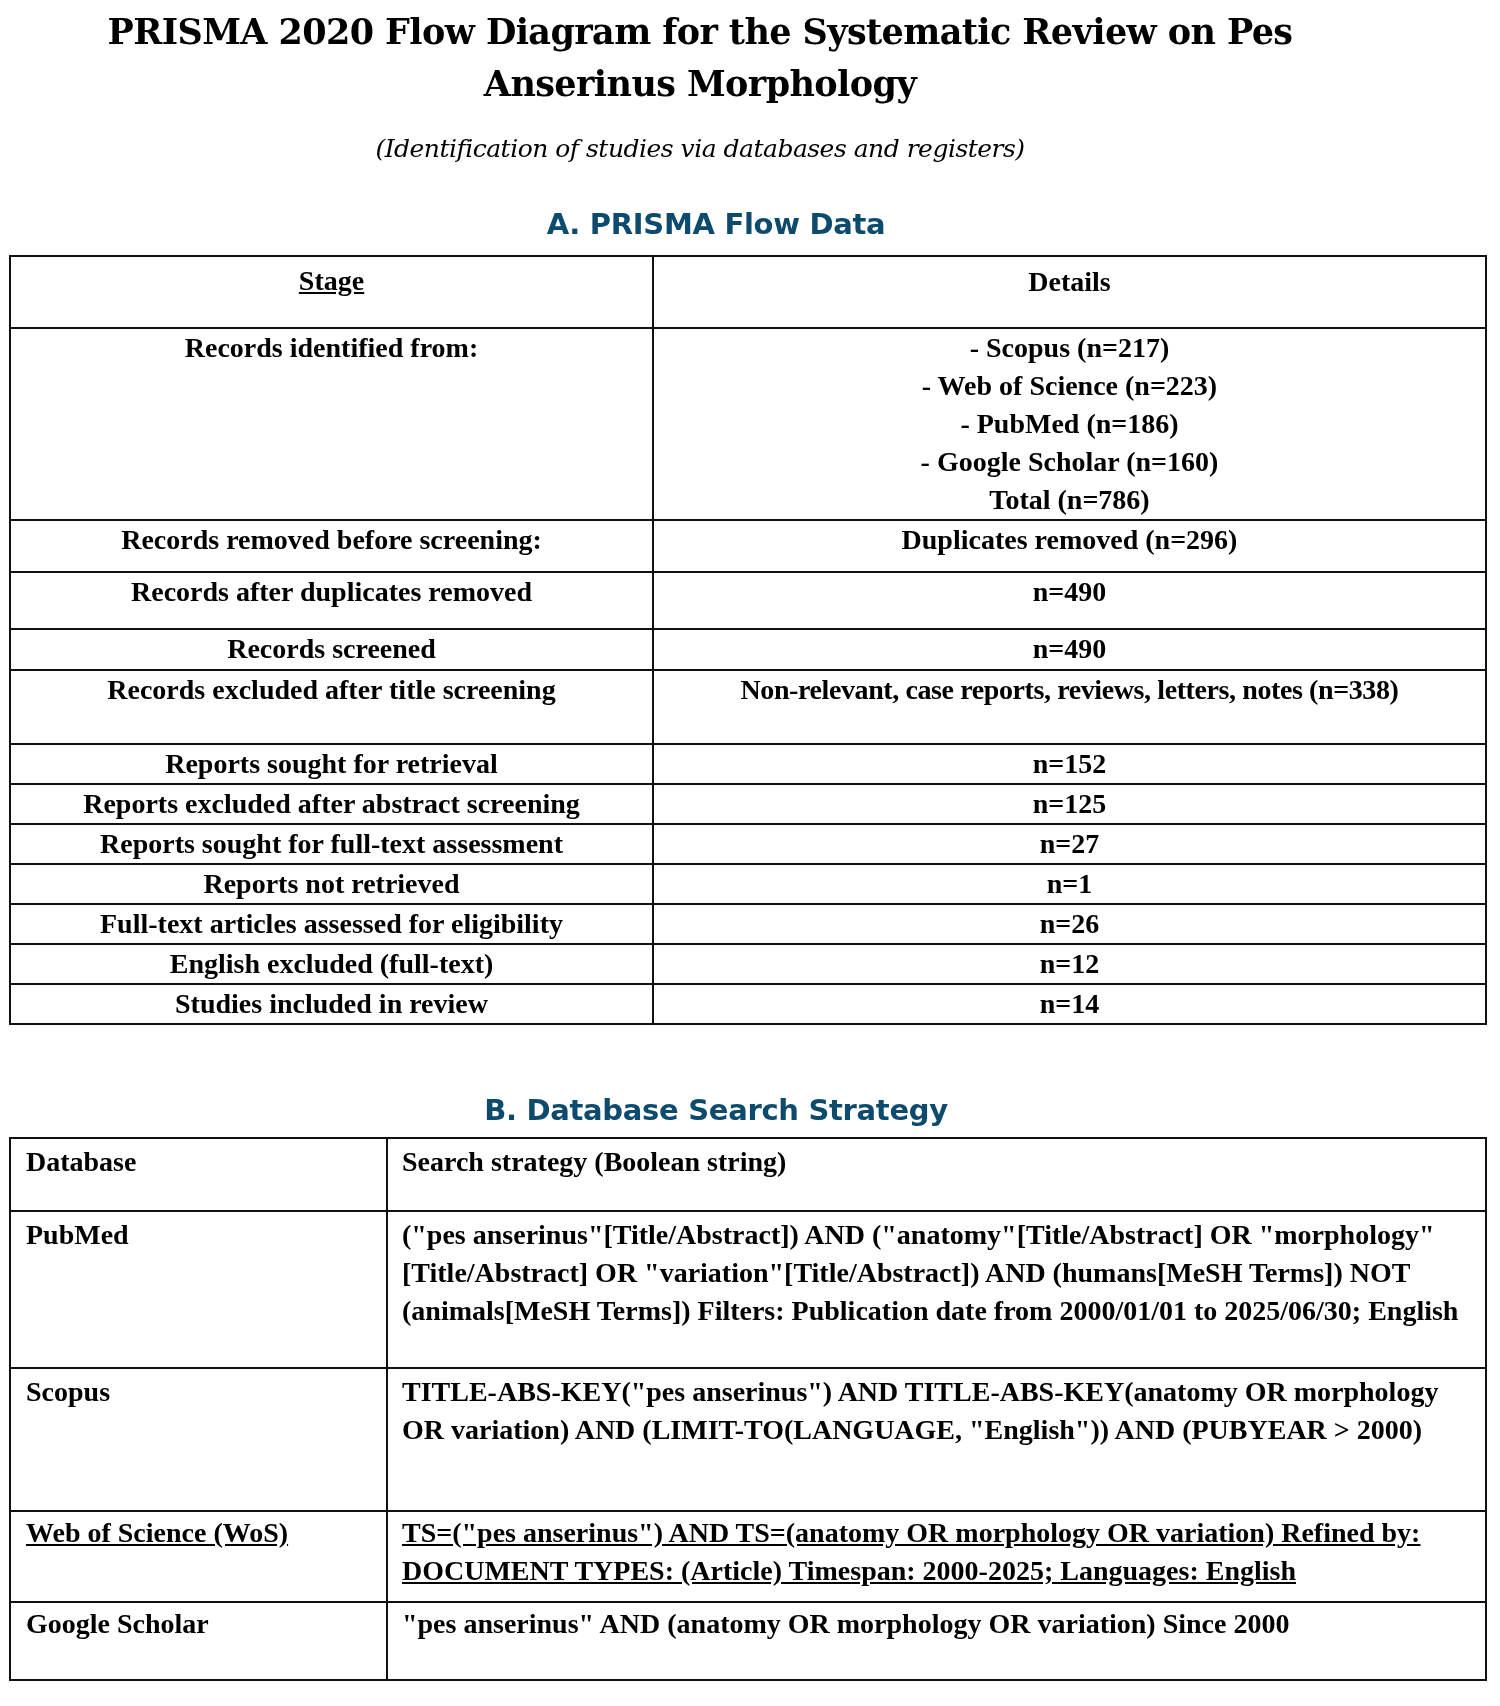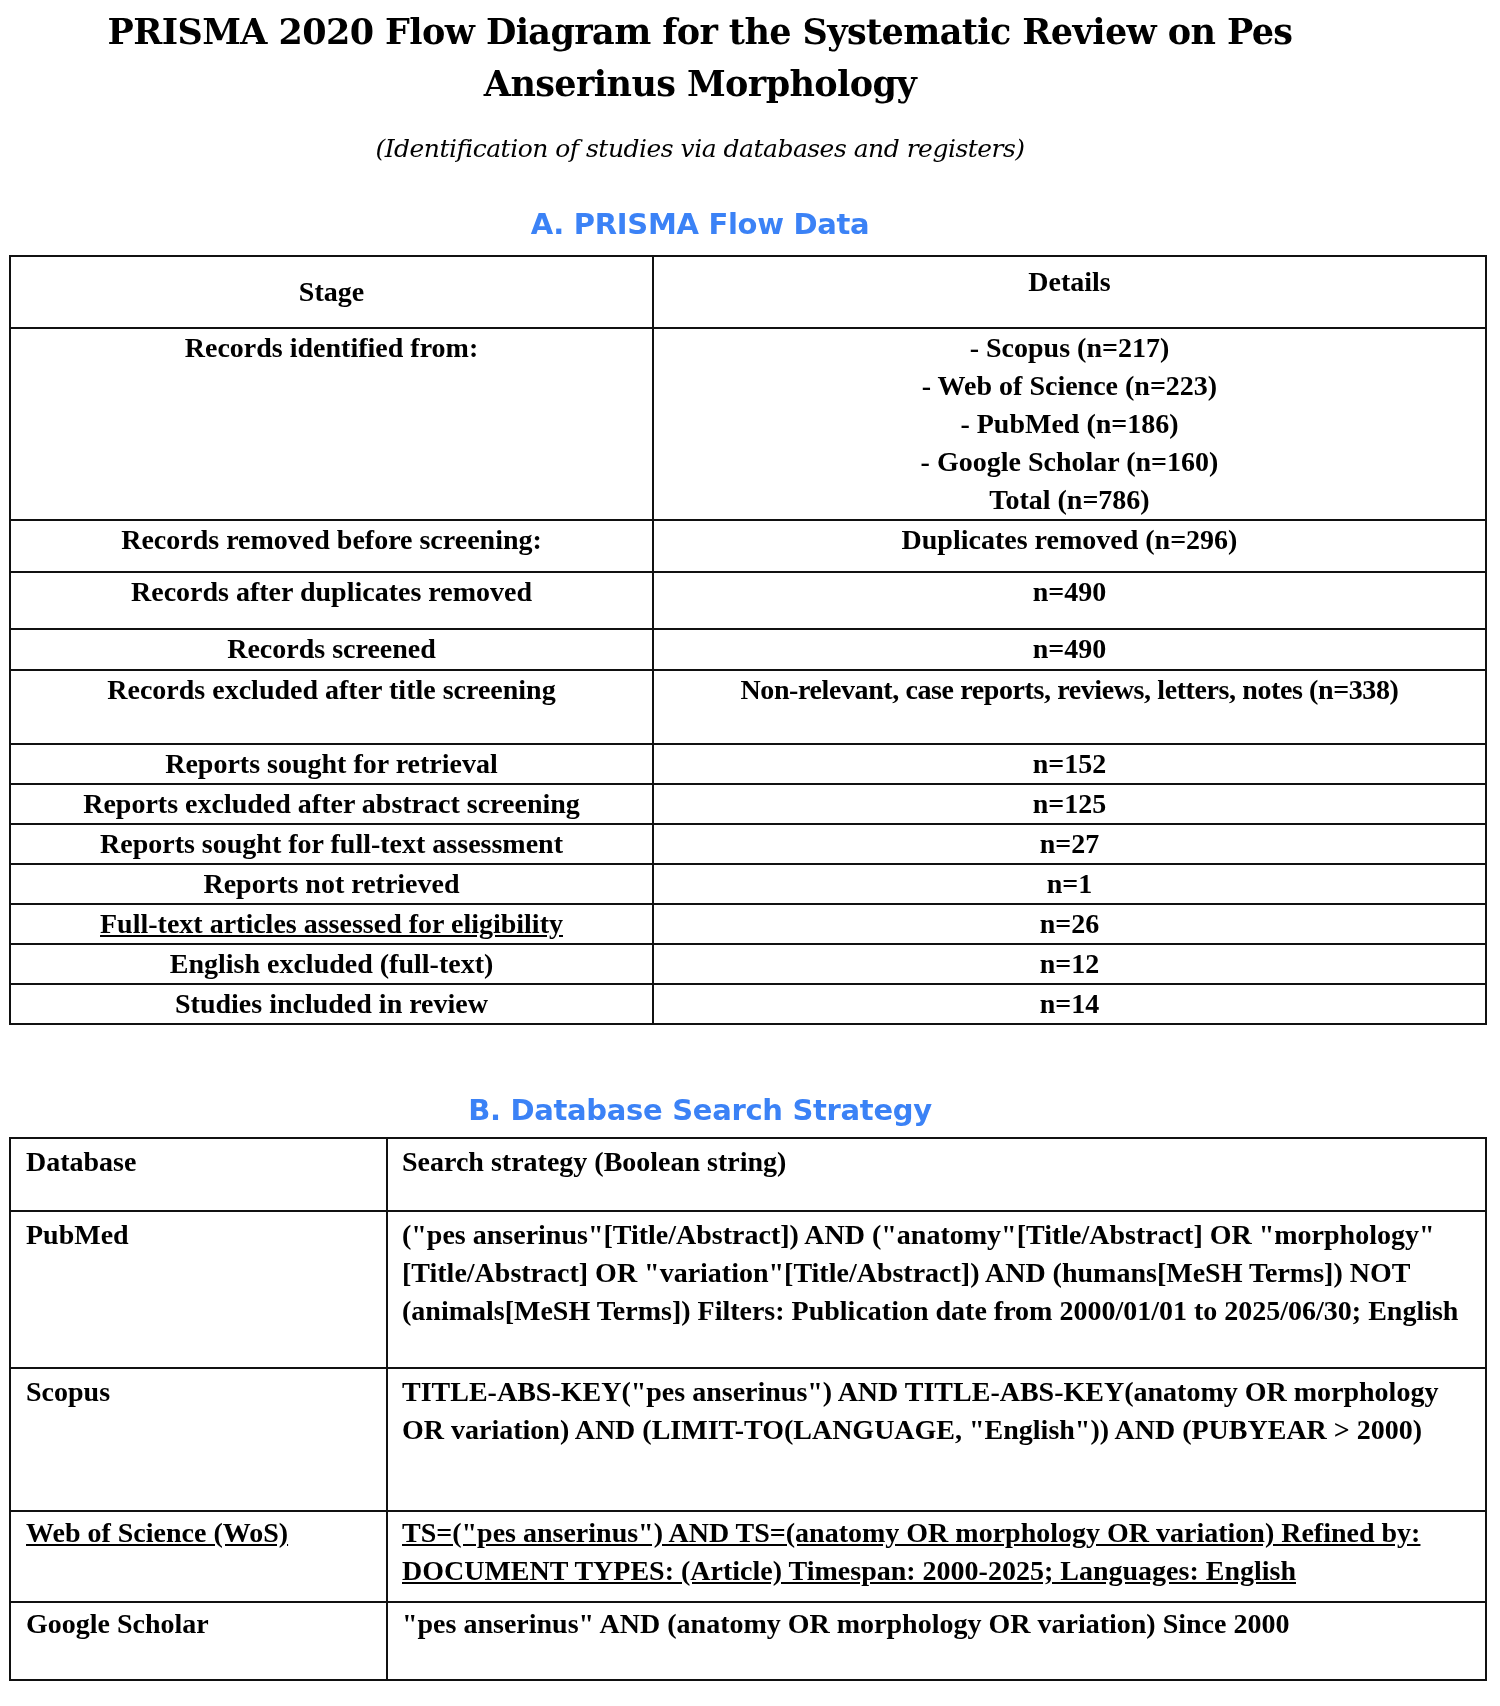--- a/index.html
+++ b/index.html
@@ -13,22 +13,22 @@
     text-align: center; font-weight: bold; font-size: 35px; line-height: 52px;
     font-family: "DejaVu Serif", "Liberation Serif", serif;
     letter-spacing: -0.6px;
   }
   .subtitle {
     position: absolute; left: 0; width: 1400px; top: 134px;
     text-align: center; font-style: italic; font-size: 25px;
     font-family: "DejaVu Serif", serif; letter-spacing: -0.5px;
   }
   .section-head {
-    position: absolute; left: 0; width: 1400px;
-    text-align: center; font-weight: bold; font-size: 29px; color: #3b82f6;
+    position: absolute; left: 16px; width: 1400px;
+    text-align: center; font-weight: bold; font-size: 29px; color: #0c4a6e;
     font-family: "DejaVu Sans", "Liberation Sans", sans-serif;
     letter-spacing: -0.3px;
   }
   table {
     position: absolute; border-collapse: collapse; table-layout: fixed;
     left: 9px; width: 1478px;
   }
   td {
     border: 2px solid #111; vertical-align: top; padding: 0;
     font-weight: bold; font-size: 28px; line-height: 38px;
@@ -46,21 +46,21 @@
   <div>PRISMA 2020 Flow Diagram for the Systematic Review on Pes</div>
   <div>Anserinus Morphology</div>
 </div>
 <div class="subtitle">(Identification of studies via databases and registers)</div>
 
 <div class="section-head" style="top:207px;">A. PRISMA Flow Data</div>
 
 <table id="flow-table" style="top:255px;">
   <tbody>
       <tr style="height:72px;">
-    <td class="stage" style="padding-top:16px;">Stage</td>
+    <td class="stage" style="padding-top:5px;text-decoration:underline;">Stage</td>
     <td style="padding-top:6px;margin-top:8px;">Details</td>
   </tr>
   <tr style="height:191px;">
     <td class="stage" style="padding-top:0px;">Records identified from:</td>
     <td>
       <span class="det-line">- Scopus (n=217)</span>
       <span class="det-line">- Web of Science (n=223)</span>
       <span class="det-line">- PubMed (n=186)</span>
       <span class="det-line">- Google Scholar (n=160)</span>
       <span class="det-line">Total (n=786)</span>
@@ -92,21 +92,21 @@
   </tr>
   <tr style="height:39px;">
     <td class="stage" style="white-space:nowrap;">Reports sought for full-text assessment</td>
     <td>n=27</td>
   </tr>
   <tr style="height:39px;">
     <td class="stage">Reports not retrieved</td>
     <td>n=1</td>
   </tr>
   <tr style="height:39px;">
-    <td class="stage" style="white-space:nowrap;text-decoration:underline;">Full-text articles assessed for eligibility</td>
+    <td class="stage" style="white-space:nowrap;">Full-text articles assessed for eligibility</td>
     <td>n=26</td>
   </tr>
   <tr style="height:39px;">
     <td class="stage">English excluded (full-text)</td>
     <td>n=12</td>
   </tr>
   <tr style="height:39px;">
     <td class="stage">Studies included in review</td>
     <td>n=14</td>
   </tr>

